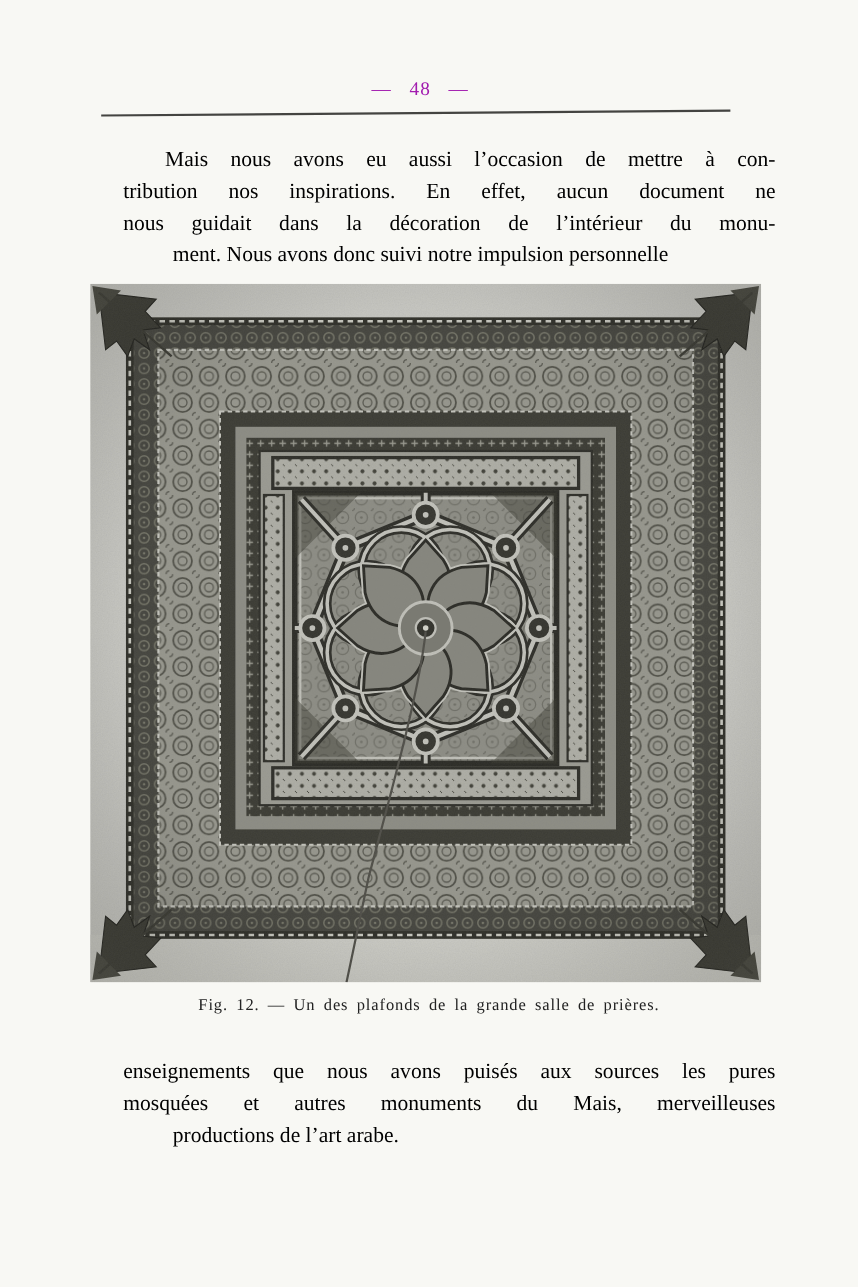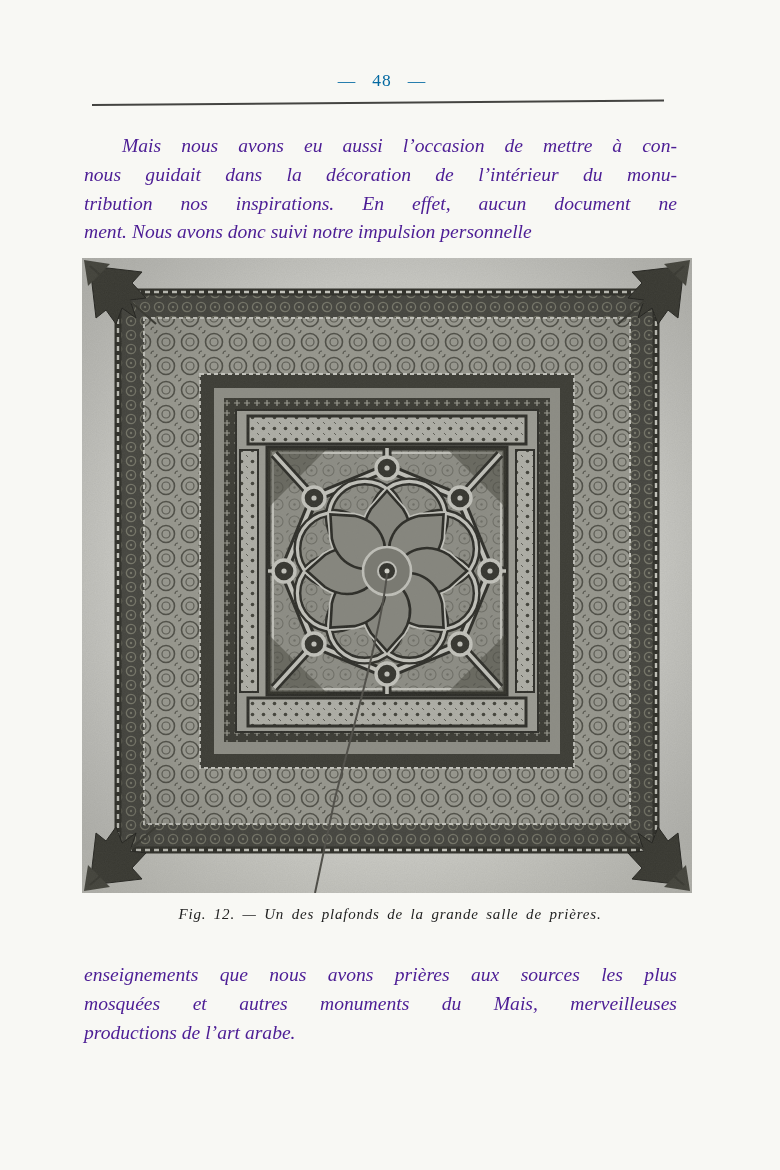--- a/index.html
+++ b/index.html
@@ -4,58 +4,58 @@
 <style>
   html,body{margin:0;padding:0;background:#e8e8e4;}
   .page{
     position:relative;width:780px;height:1170px;margin:0 auto;
     background:#f8f8f4;overflow:hidden;
     font-family:"Liberation Serif","DejaVu Serif",serif;
     color:#1d1d1b;
   }
   .running-head{
     position:absolute;left:0;top:70px;width:764px;text-align:center;
-    font-size:17.5px;letter-spacing:1px;color:#0369a1;
+    font-size:17.5px;letter-spacing:1px;color:#a21caf;
   }
   .running-head .dash{margin:0 16px;}
   .head-rule{
     position:absolute;left:92px;top:104px;width:572px;height:1.7px;
     background:#2a2a28;transform:rotate(-0.45deg);transform-origin:left center;
     opacity:.88;
   }
   .body-par{
-    position:absolute;left:84px;width:593px;
+    position:absolute;left:112px;width:593px;
     font-size:19.6px;line-height:28.8px;
-    text-align:justify;color:#4c1d95;font-style:italic;
+    text-align:justify;color:#000000;
   }
   .par-1{top:132px;}
   .par-2{top:961px;}
   .jline{text-align:justify;text-align-last:justify;}
-  .jline.last{text-align-last:left;}
+  .jline.last{text-align-last:left;margin-left:45px;}
   .jline.indent{text-indent:38px;}
   .figure-wrap{position:absolute;left:82px;top:258px;width:610px;height:635px;}
   .figure-caption{
     position:absolute;left:0;top:906px;width:780px;text-align:center;
-    font-size:15px;letter-spacing:.8px;word-spacing:3px;color:#222;font-style:italic;
+    font-size:15px;letter-spacing:.8px;word-spacing:3px;color:#222;
   }
 </style>
 </head>
 <body>
 
 <div class="page">
 
   <div class="running-head">
     <span class="dash">—</span><span>48</span><span class="dash">—</span>
   </div>
   <div class="head-rule"></div>
 
   <div class="body-par par-1">
     <div class="jline indent">Mais nous avons eu aussi l’occasion de mettre à con-</div>
+    <div class="jline">tribution nos inspirations. En effet, aucun document ne</div>
     <div class="jline">nous guidait dans la décoration de l’intérieur du monu-</div>
-    <div class="jline">tribution nos inspirations. En effet, aucun document ne</div>
     <div class="jline last">ment. Nous avons donc suivi notre impulsion personnelle</div>
   </div>
 
   <div class="figure-wrap">
     <svg width="610" height="635" viewBox="0 0 610 635" xmlns="http://www.w3.org/2000/svg">
       <defs>
         <pattern id="pScroll" width="24" height="24" patternUnits="userSpaceOnUse">
           <rect width="24" height="24" fill="#98988f"></rect>
           <circle cx="12" cy="12" r="8.5" fill="none" stroke="#4e4e46" stroke-width="1.6"></circle>
           <circle cx="12" cy="12" r="4" fill="none" stroke="#5a5a52" stroke-width="1.2"></circle>
@@ -226,18 +226,18 @@
       </g>
 
       <rect x="0" y="0" width="610" height="635" fill="url(#vignette)"></rect>
       <rect x="0" y="0" width="610" height="635" filter="url(#grain)" opacity="0.28"></rect>
     </svg>
   </div>
 
   <div class="figure-caption">Fig. 12. — Un des plafonds de la grande salle de prières.</div>
 
   <div class="body-par par-2">
-    <div class="jline">enseignements que nous avons prières aux sources les plus</div>
+    <div class="jline">enseignements que nous avons puisés aux sources les pures</div>
     <div class="jline">mosquées et autres monuments du Mais, merveilleuses</div>
     <div class="jline last">productions de l’art arabe.</div>
   </div>
 
 </div>
 
 </body></html>

